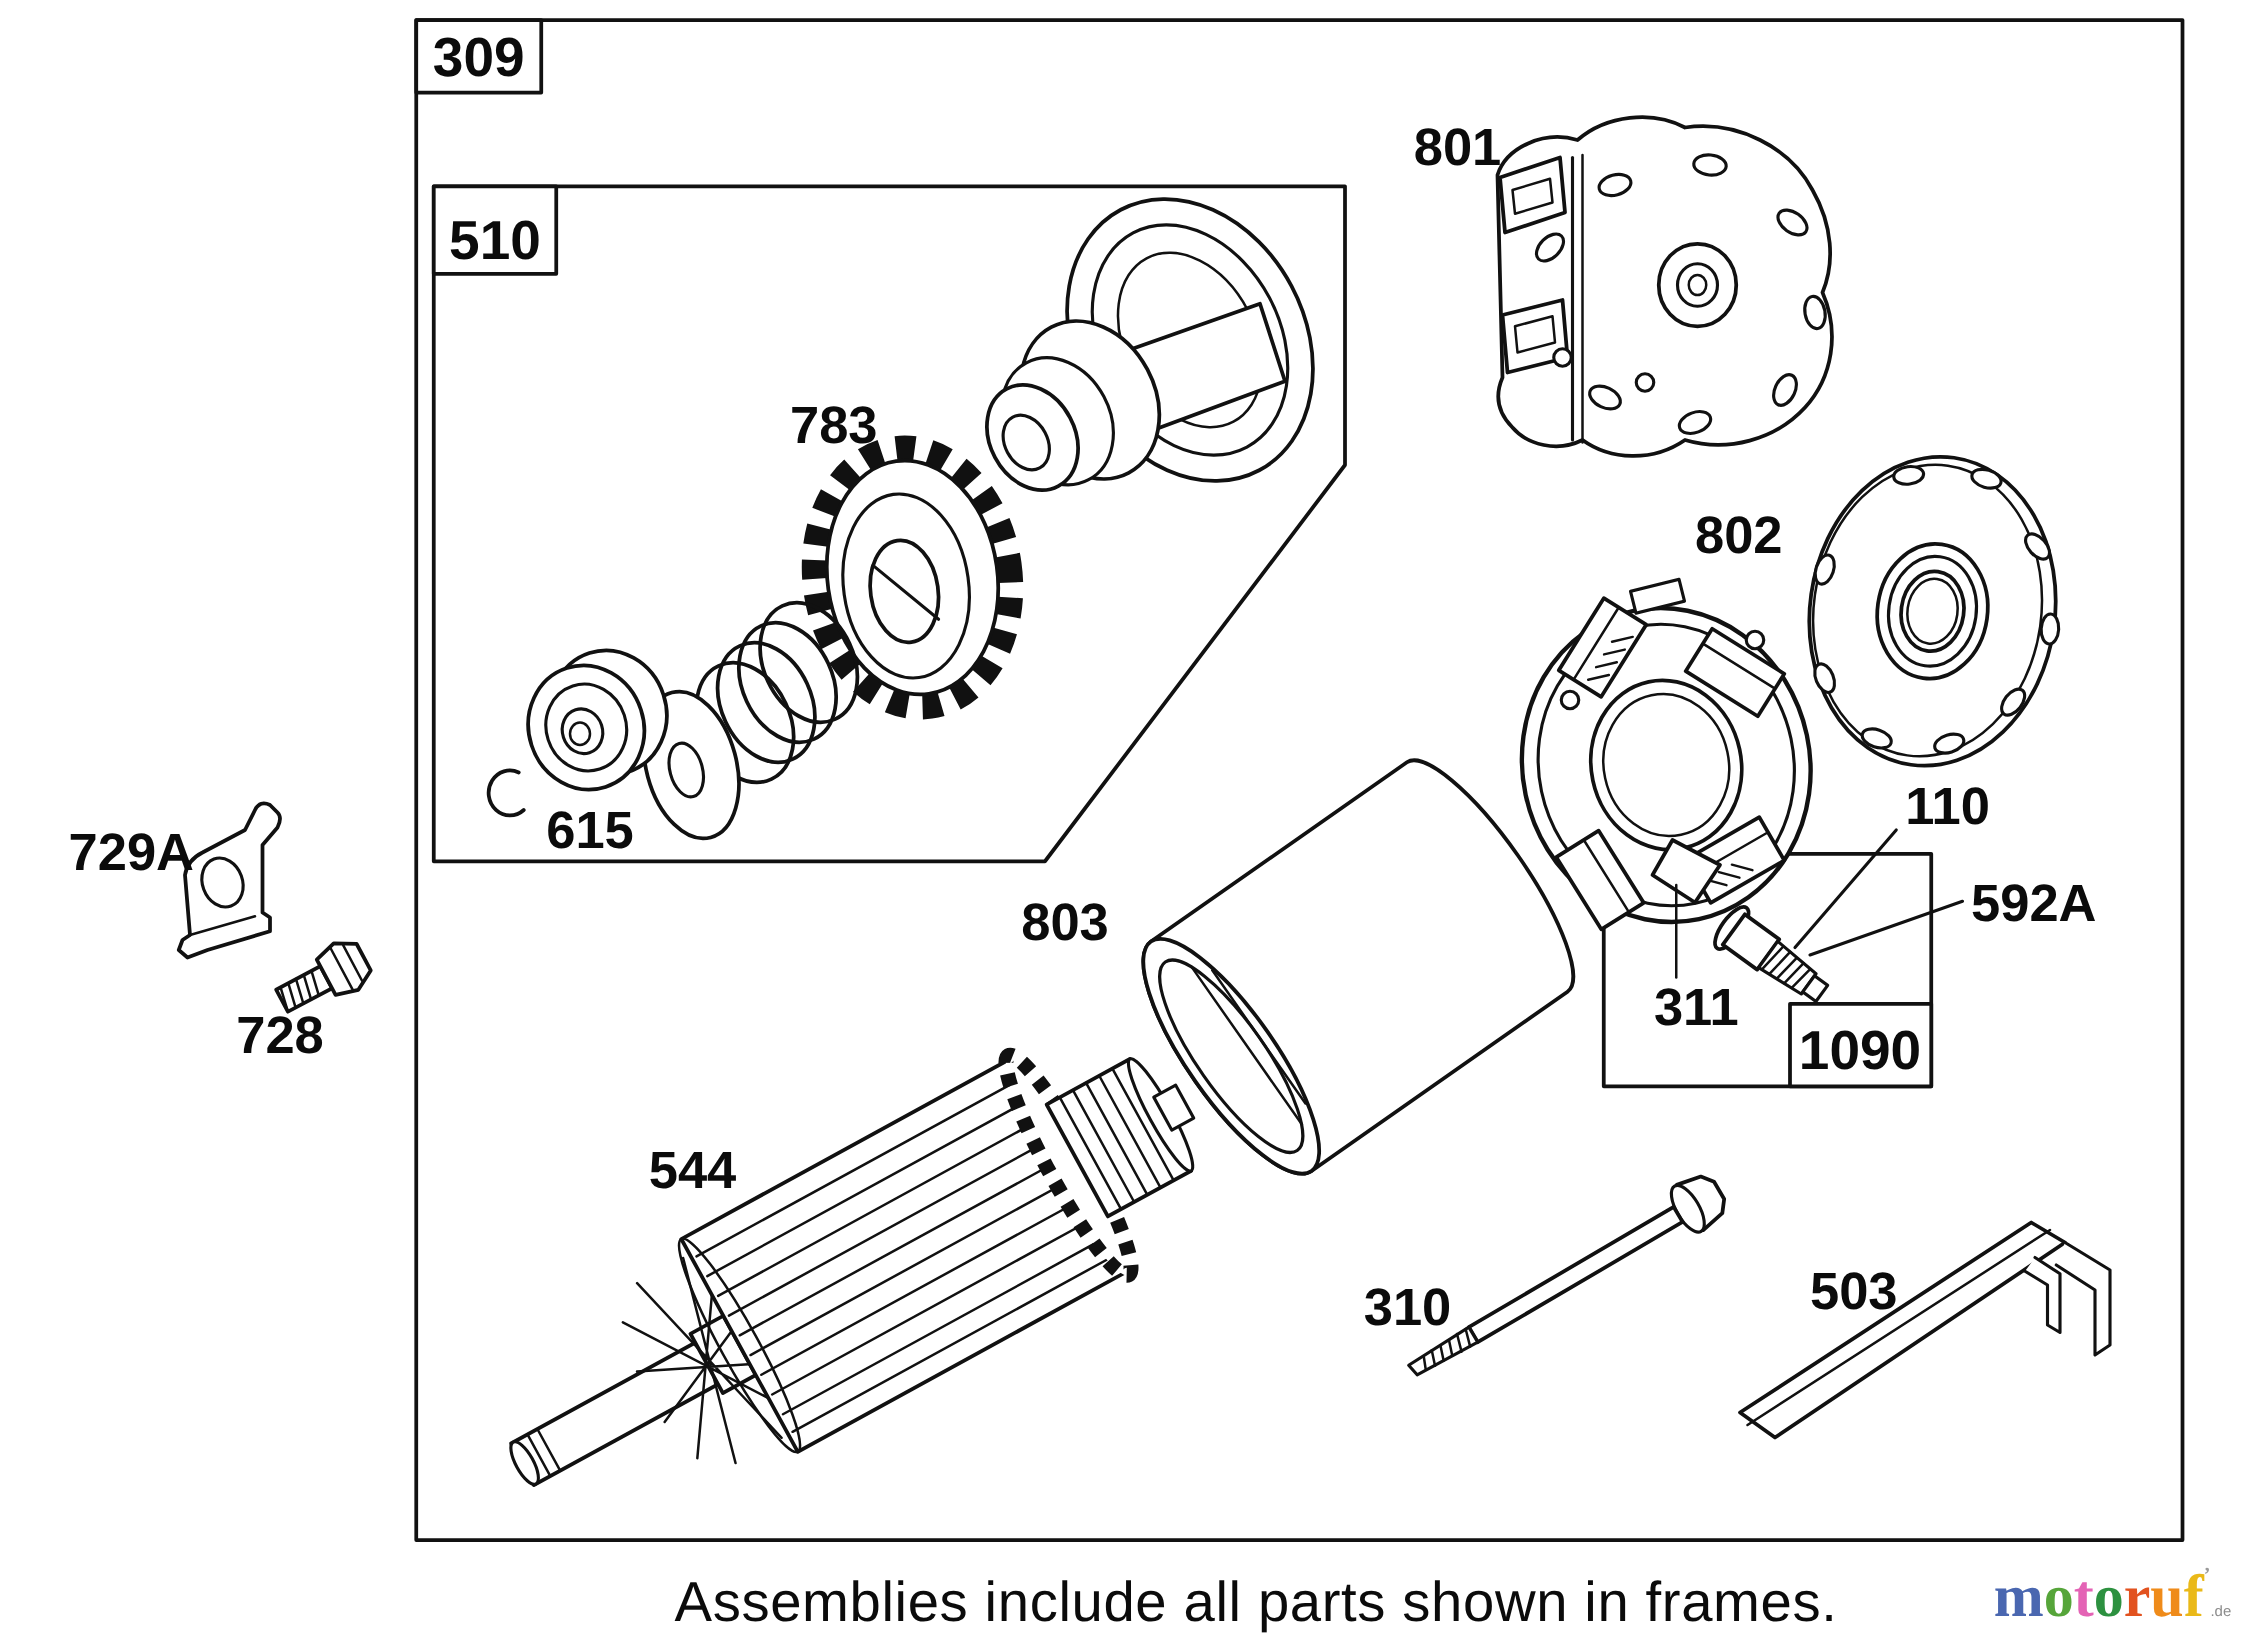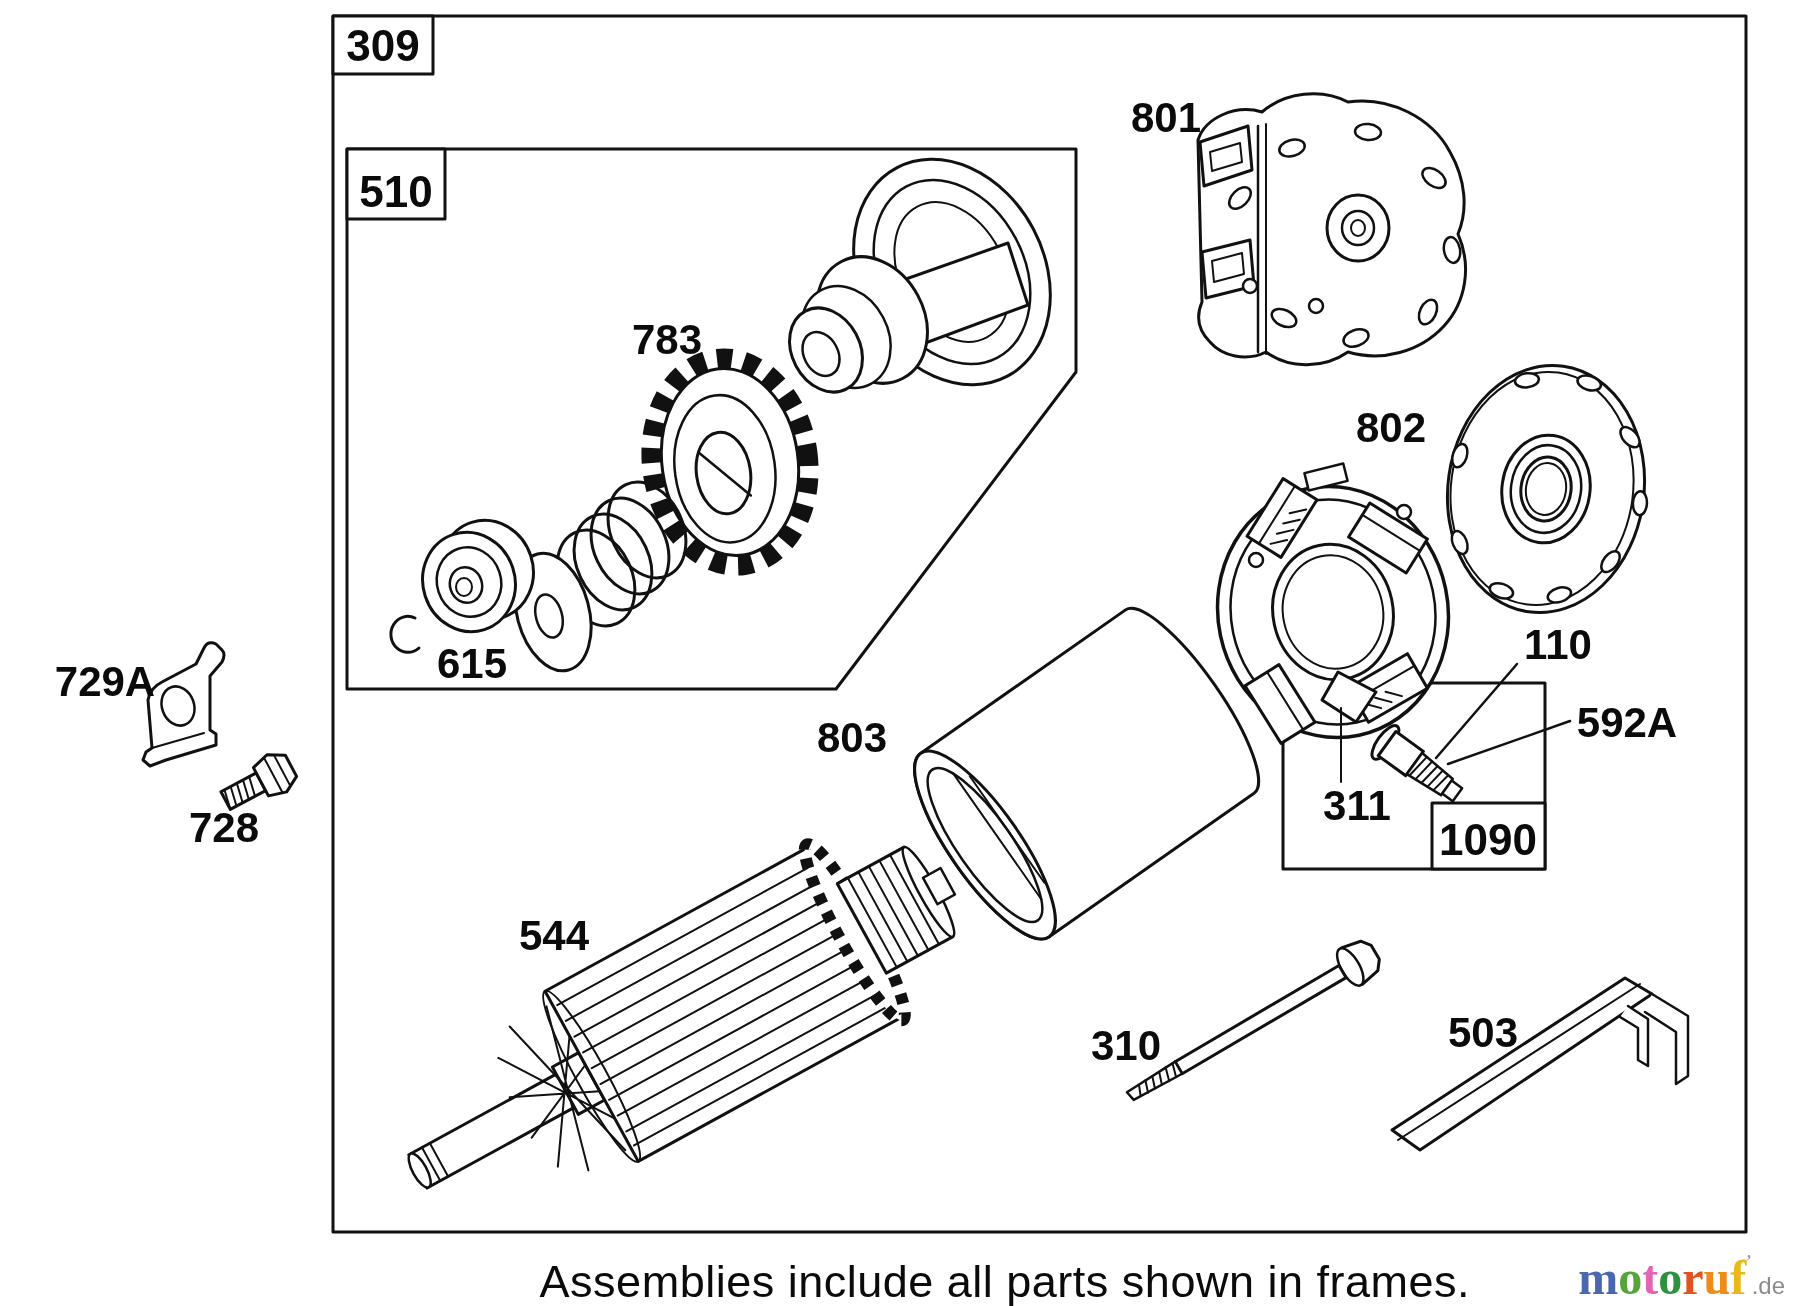--- a/index.html
+++ b/index.html
@@ -8,21 +8,21 @@
   svg{position:absolute;left:0;top:0;}
   .ln{fill:none;stroke:#111;stroke-width:3;stroke-linecap:round;stroke-linejoin:round;}
   .w{fill:#fff;}
   .t2{stroke-width:2;} .t25{stroke-width:2.5;} .t35{stroke-width:3.5;}
   .lbl{font-family:"Liberation Sans",sans-serif;font-weight:700;font-size:42px;fill:#0b0b0b;}
   .boxlbl{font-family:"Liberation Sans",sans-serif;font-weight:700;font-size:44px;fill:#0b0b0b;}
   .caption{position:absolute;left:0;top:1256px;width:1470px;text-align:right;
     font-size:45px;color:#0b0b0b;letter-spacing:.5px;}
   .logo{position:absolute;right:10px;bottom:4px;font-family:"Liberation Serif",serif;
     font-weight:700;font-size:48px;line-height:1;white-space:nowrap;}
-  .logo .de{font-size:24px;font-weight:400;font-family:"Liberation Sans",sans-serif;}
+  .logo .de{font-size:12px;font-weight:400;font-family:"Liberation Sans",sans-serif;}
   .logo .tick{font-size:16px;vertical-align:28px;color:#9a9a9a;}
 </style>
 </head>
 <body>
 
 <div class="stage">
 <svg width="1800" height="1306" viewBox="0 0 1800 1306">
 
   <g>
     <rect x="333" y="16" width="1413" height="1216" class="ln" stroke-width="7"></rect>

